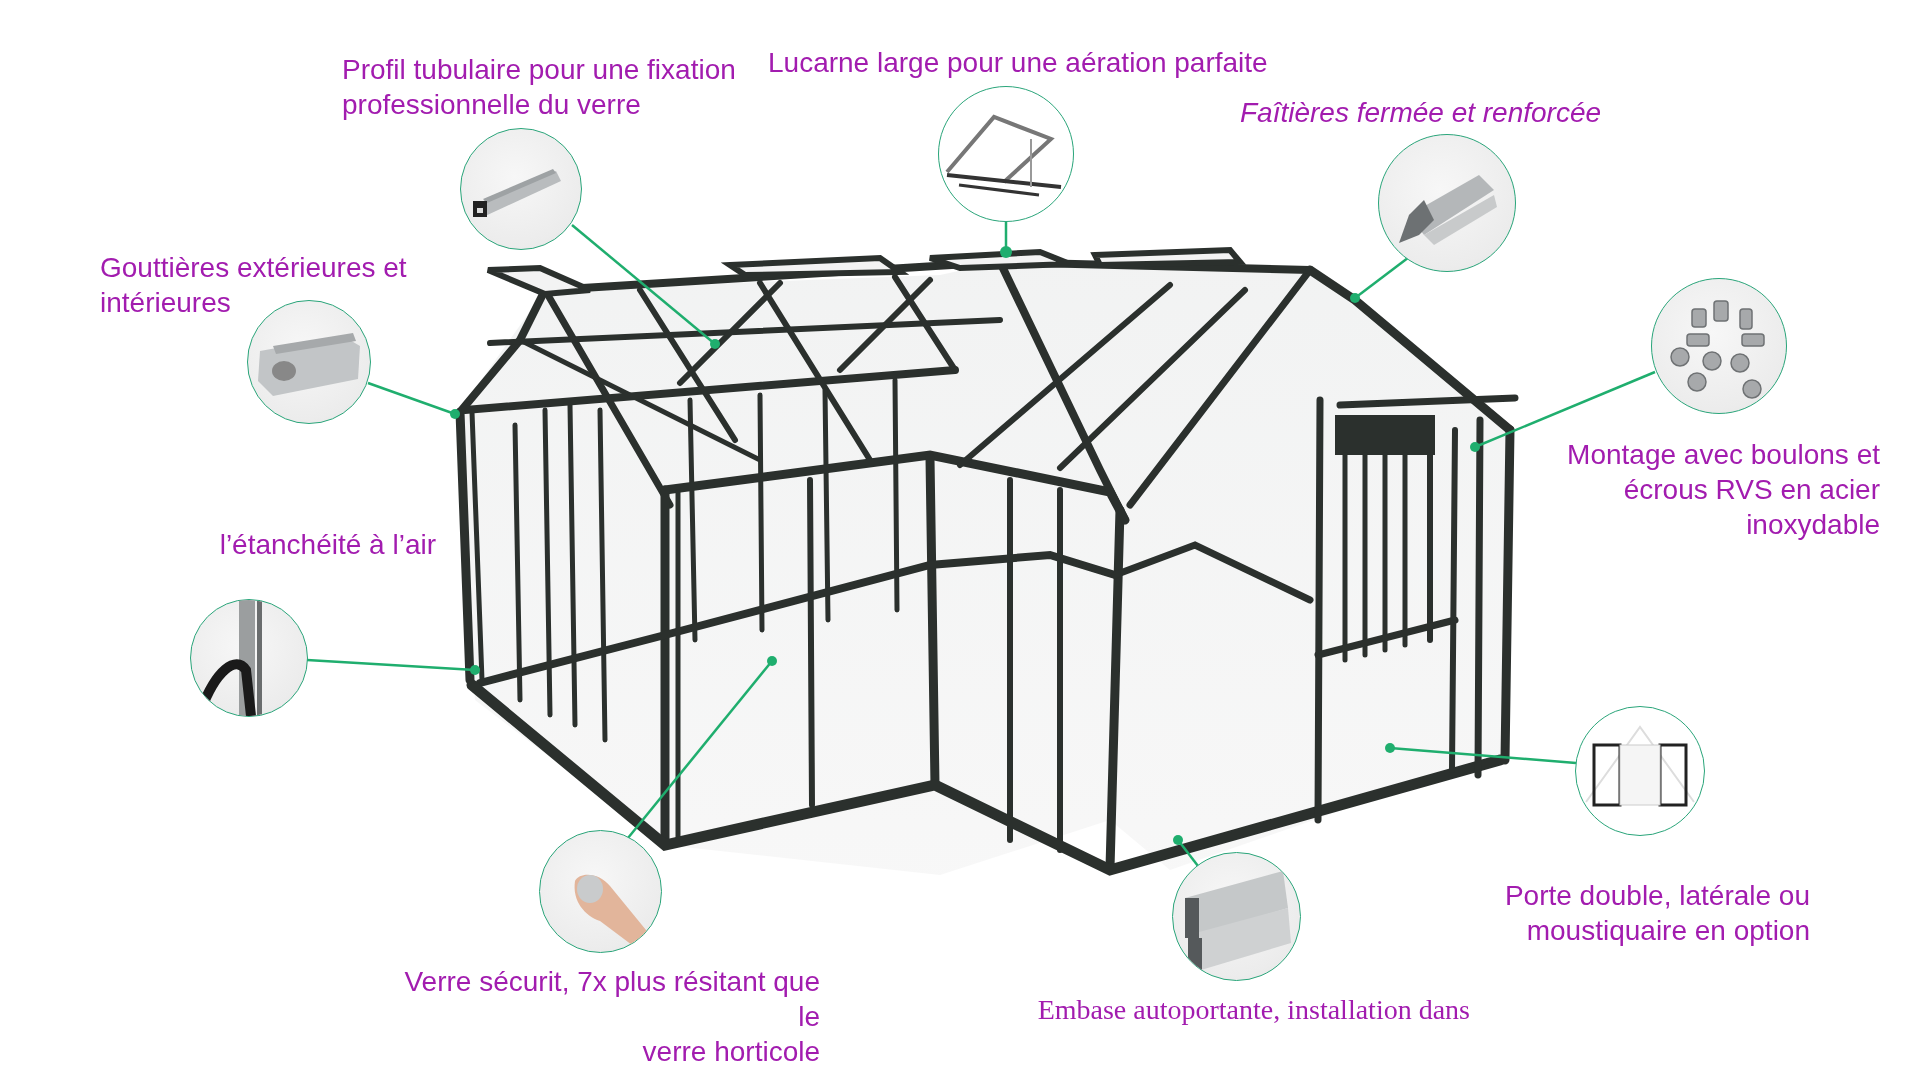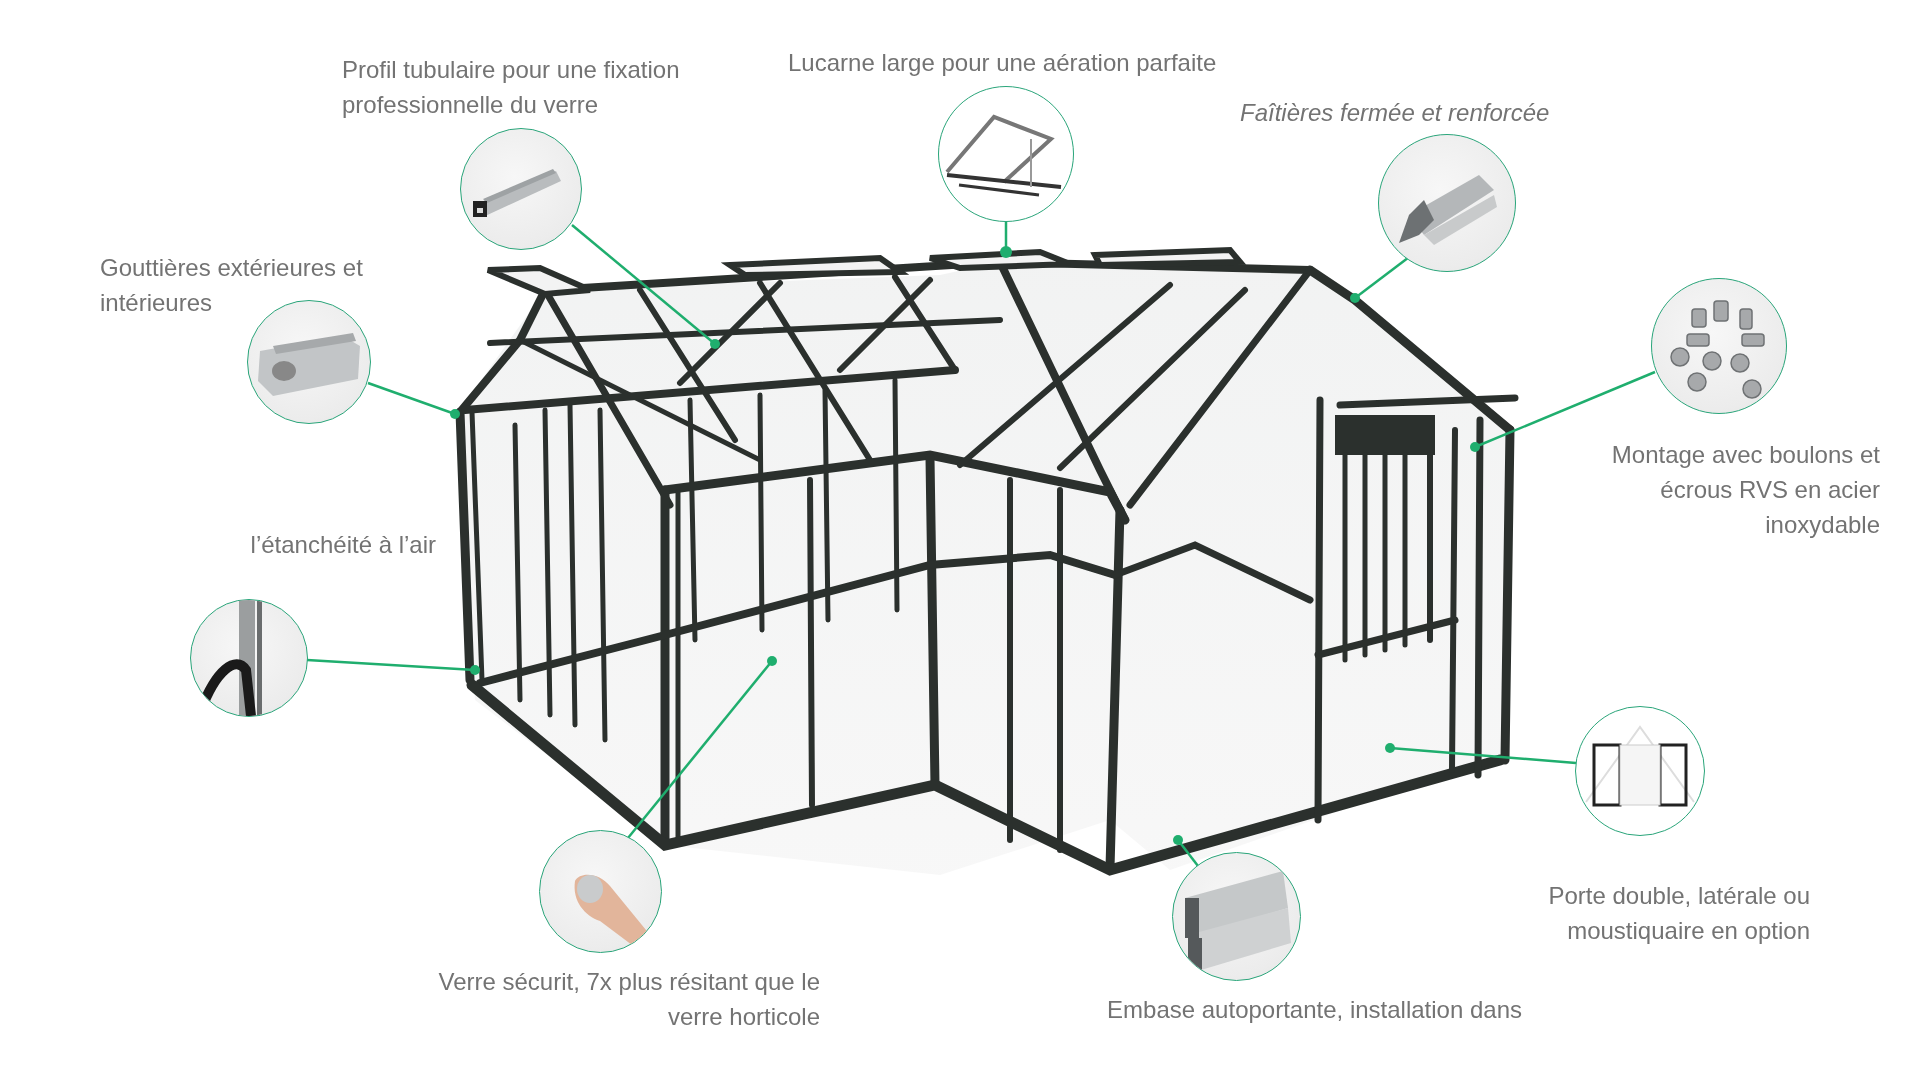--- a/index.html
+++ b/index.html
@@ -1,17 +1,17 @@
 <!DOCTYPE html>
 <html><head>
 <meta charset="utf-8">
 <style>
   html, body { margin:0; padding:0; background:#ffffff; }
   body { width:1920px; height:1080px; position:relative; overflow:hidden; font-family:"Liberation Sans", sans-serif; color:#111; }
-  .label { position:absolute; font-size:24px; line-height:35px; color:#737373; }
+  .label { position:absolute; font-size:28px; line-height:35px; color:#a21caf; }
   .label span { display:block; }
   .center { text-align:right; }
   .circle { position:absolute; border-radius:50%; border:1.5px solid #2aa57a; background:radial-gradient(circle at 45% 40%, #f7f7f7 0%, #ececec 70%, #e2e2e2 100%); overflow:hidden; }
   svg.scene { position:absolute; left:0; top:0; }
 </style>
 </head>
 <body>
 
 <svg class="scene" width="1920" height="1080" viewBox="0 0 1920 1080">
   <defs>
@@ -121,21 +121,21 @@
 </div>
 <div class="circle" style="left:460px;top:128px;width:120px;height:120px;">
   <svg width="120" height="120" viewBox="0 0 120 120">
       <polygon points="15,75 95,42 100,52 22,88" fill="#b9bcbe"></polygon>
       <polygon points="22,70 92,40 95,44 26,74" fill="#9ea2a4"></polygon>
       <rect x="12" y="72" width="14" height="16" fill="#222"></rect>
       <rect x="16" y="79" width="6" height="5" fill="#ddd"></rect>
     </svg>
 </div>
 
-<div class="label" style="left:788px;top:45px;">
+<div class="label" style="left:768px;top:45px;">
   <span>Lucarne large pour une aération parfaite</span>
 </div>
 <div class="circle" style="left:938px;top:86px;width:134px;height:134px;background:#fff;">
   <svg width="134" height="134" viewBox="0 0 134 134">
       <polyline points="8,85 55,30 112,52 65,95" stroke="#777" stroke-width="4" fill="none"></polyline>
       <line x1="8" y1="88" x2="122" y2="100" stroke="#333" stroke-width="4"></line>
       <line x1="20" y1="98" x2="100" y2="108" stroke="#333" stroke-width="3"></line>
       <line x1="92" y1="52" x2="92" y2="100" stroke="#999" stroke-width="2"></line>
     </svg>
 </div>
@@ -198,21 +198,21 @@
   <span>Verre sécurit, 7x plus résitant que le</span>
   <span>verre horticole</span>
 </div>
 <div class="circle" style="left:539px;top:830px;width:121px;height:121px;">
   <svg width="121" height="121" viewBox="0 0 121 121">
       <path d="M35,50 C40,40 60,42 70,55 L115,110 L100,120 L60,90 C45,85 32,70 35,50 Z" fill="#e2b59b"></path>
       <ellipse cx="50" cy="58" rx="13" ry="14" fill="#c9cbcc"></ellipse>
     </svg>
 </div>
 
-<div class="label center" style="left:1052px;top:992px;width:470px;">
+<div class="label center" style="left:1000px;top:992px;width:470px;font-family:Liberation Serif, serif;">
   <span>Embase autoportante, installation dans</span>
 </div>
 <div class="circle" style="left:1172px;top:852px;width:127px;height:127px;">
   <svg width="127" height="127" viewBox="0 0 127 127">
       <polygon points="12,45 110,18 115,55 15,85" fill="#c5c8c9"></polygon>
       <polygon points="15,82 115,55 118,90 18,120" fill="#cfd1d2"></polygon>
       <rect x="12" y="45" width="14" height="40" fill="#55595b"></rect>
       <rect x="15" y="85" width="14" height="35" fill="#55595b"></rect>
     </svg>
 </div>

